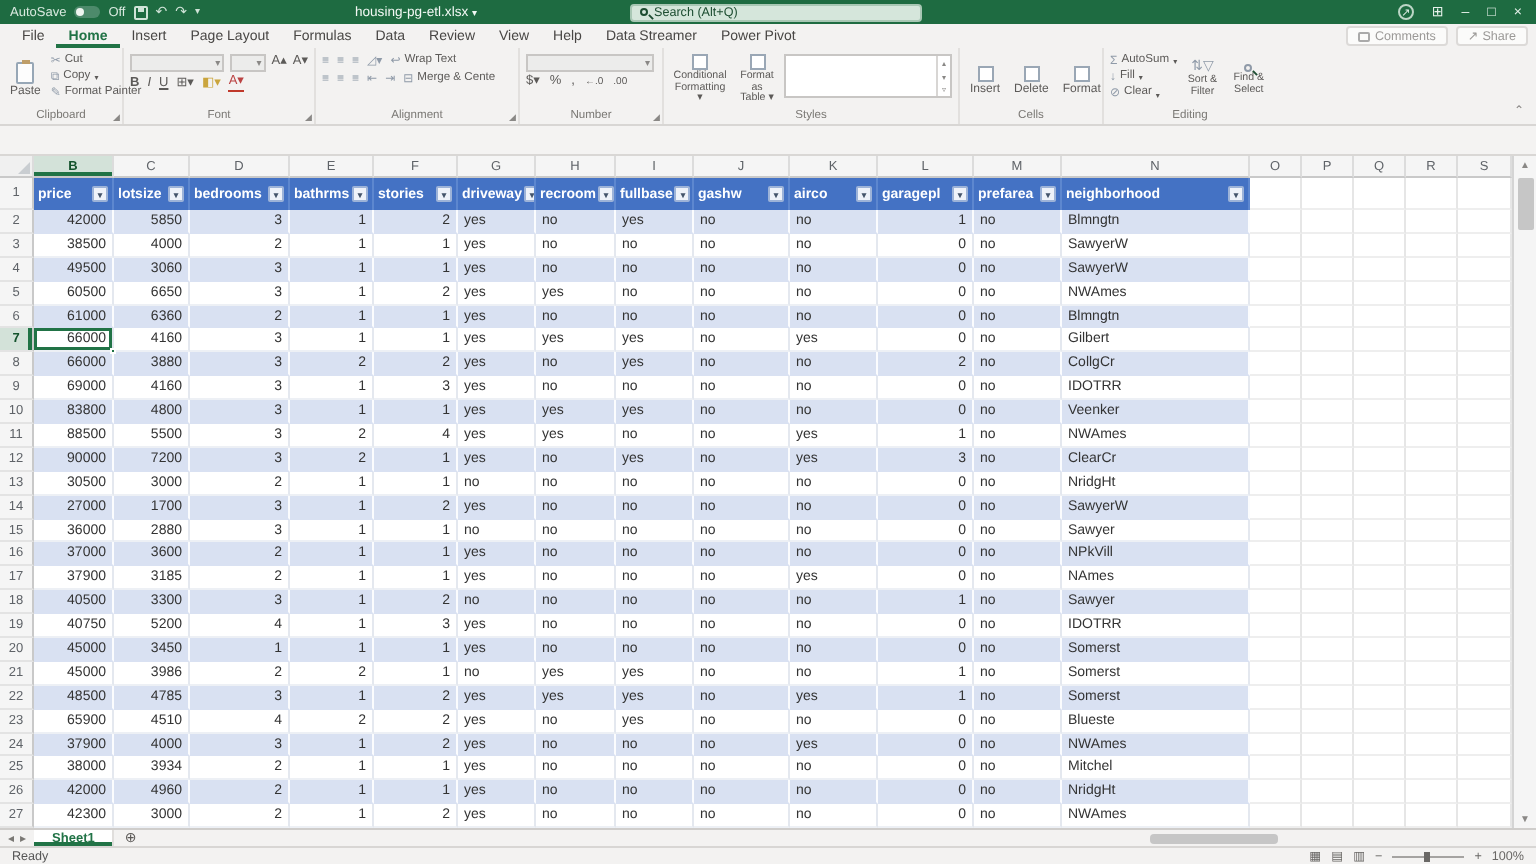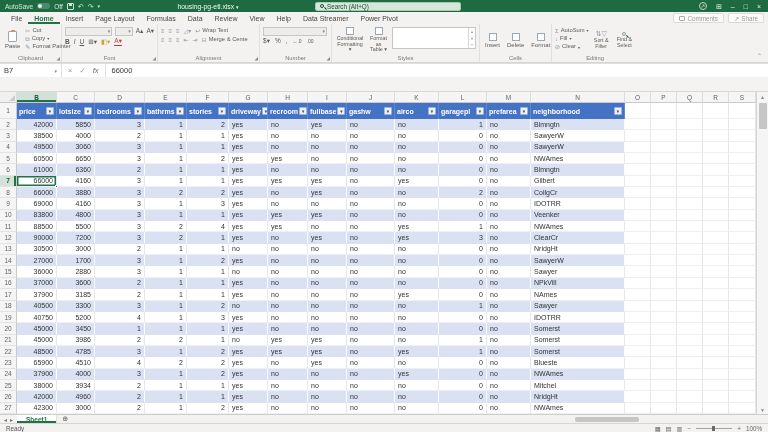--- a/index.html
+++ b/index.html
@@ -311,32 +311,20 @@
       <div class="bigbtn" style="max-width:24px;text-align:center">
         <span class="mag" style="border-color:#8f9aa8"></span>
         <span style="font-size:5.3px;line-height:1.1">Find &amp; Select</span>
       </div>
       <span class="glabel">Editing</span>
     </div>
 
     <span class="collapse">⌃</span>
   </div>
 
-  <div class="fbar">
-    <div class="namebox">
-      <span>B7</span>
-        <span class="dd">▾</span>
-    </div>
-    <div class="fx-cluster">
-      <span>×</span>
-      <span>✓</span>
-      <span class="fx">fx</span>
-    </div>
-    <div class="fvalue">66000</div>
-  </div>
 
   <div class="gapband"></div>
 
   <div class="gridwrap">
     <div class="sheet">
       <div class="letters" id="letters" style="grid-template-columns: 17px 40px 38px 50px 42px 42px 39px 40px 39px 48px 44px 48px 44px 94px 26px 26px 26px 26px 27px;">
           <div class="lcell corner"></div>
           <div class="lcell selcol">B</div>
           <div class="lcell">C</div>
           <div class="lcell">D</div>

